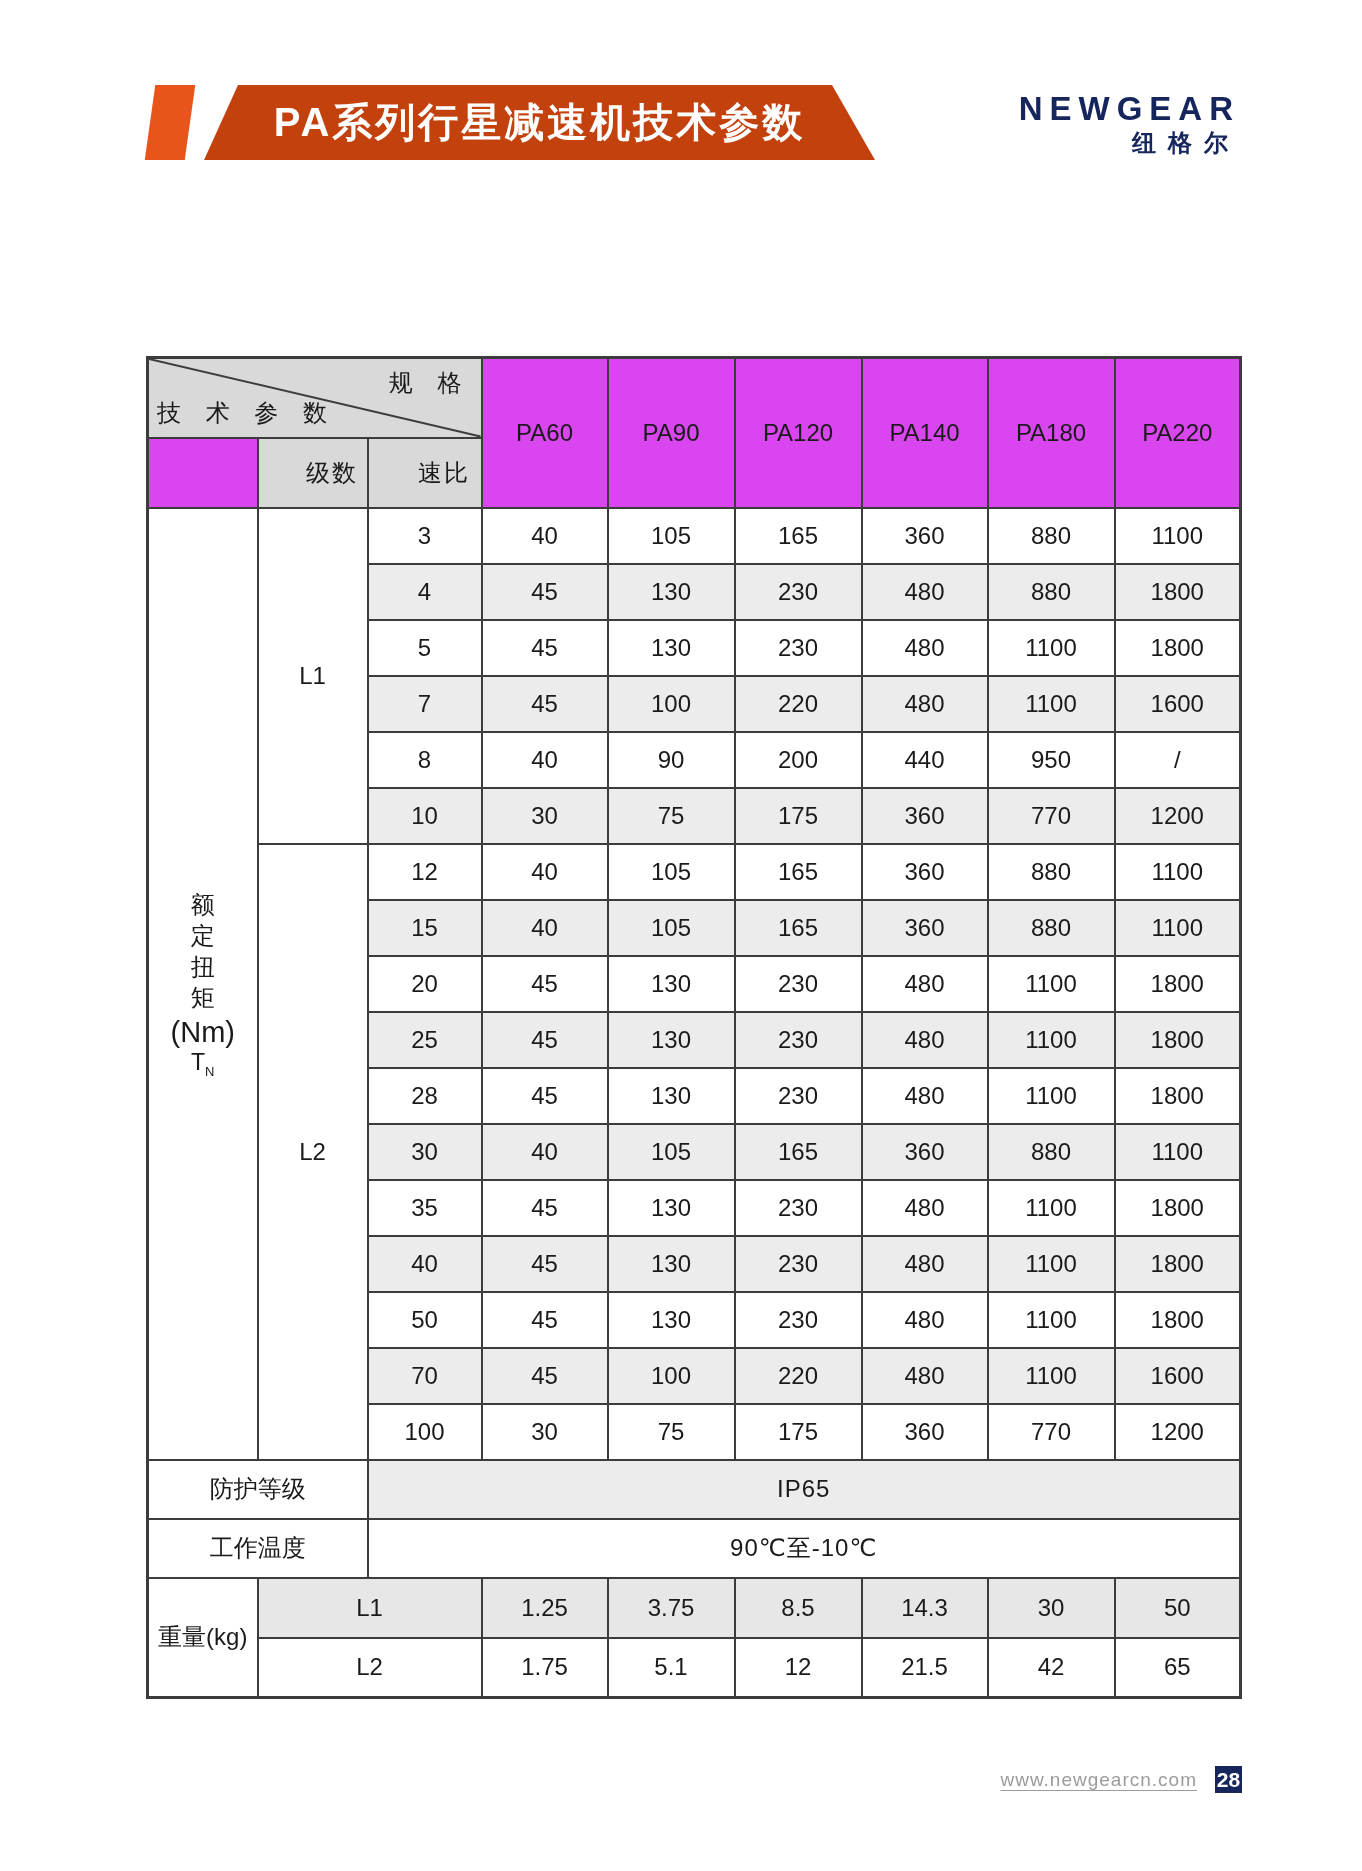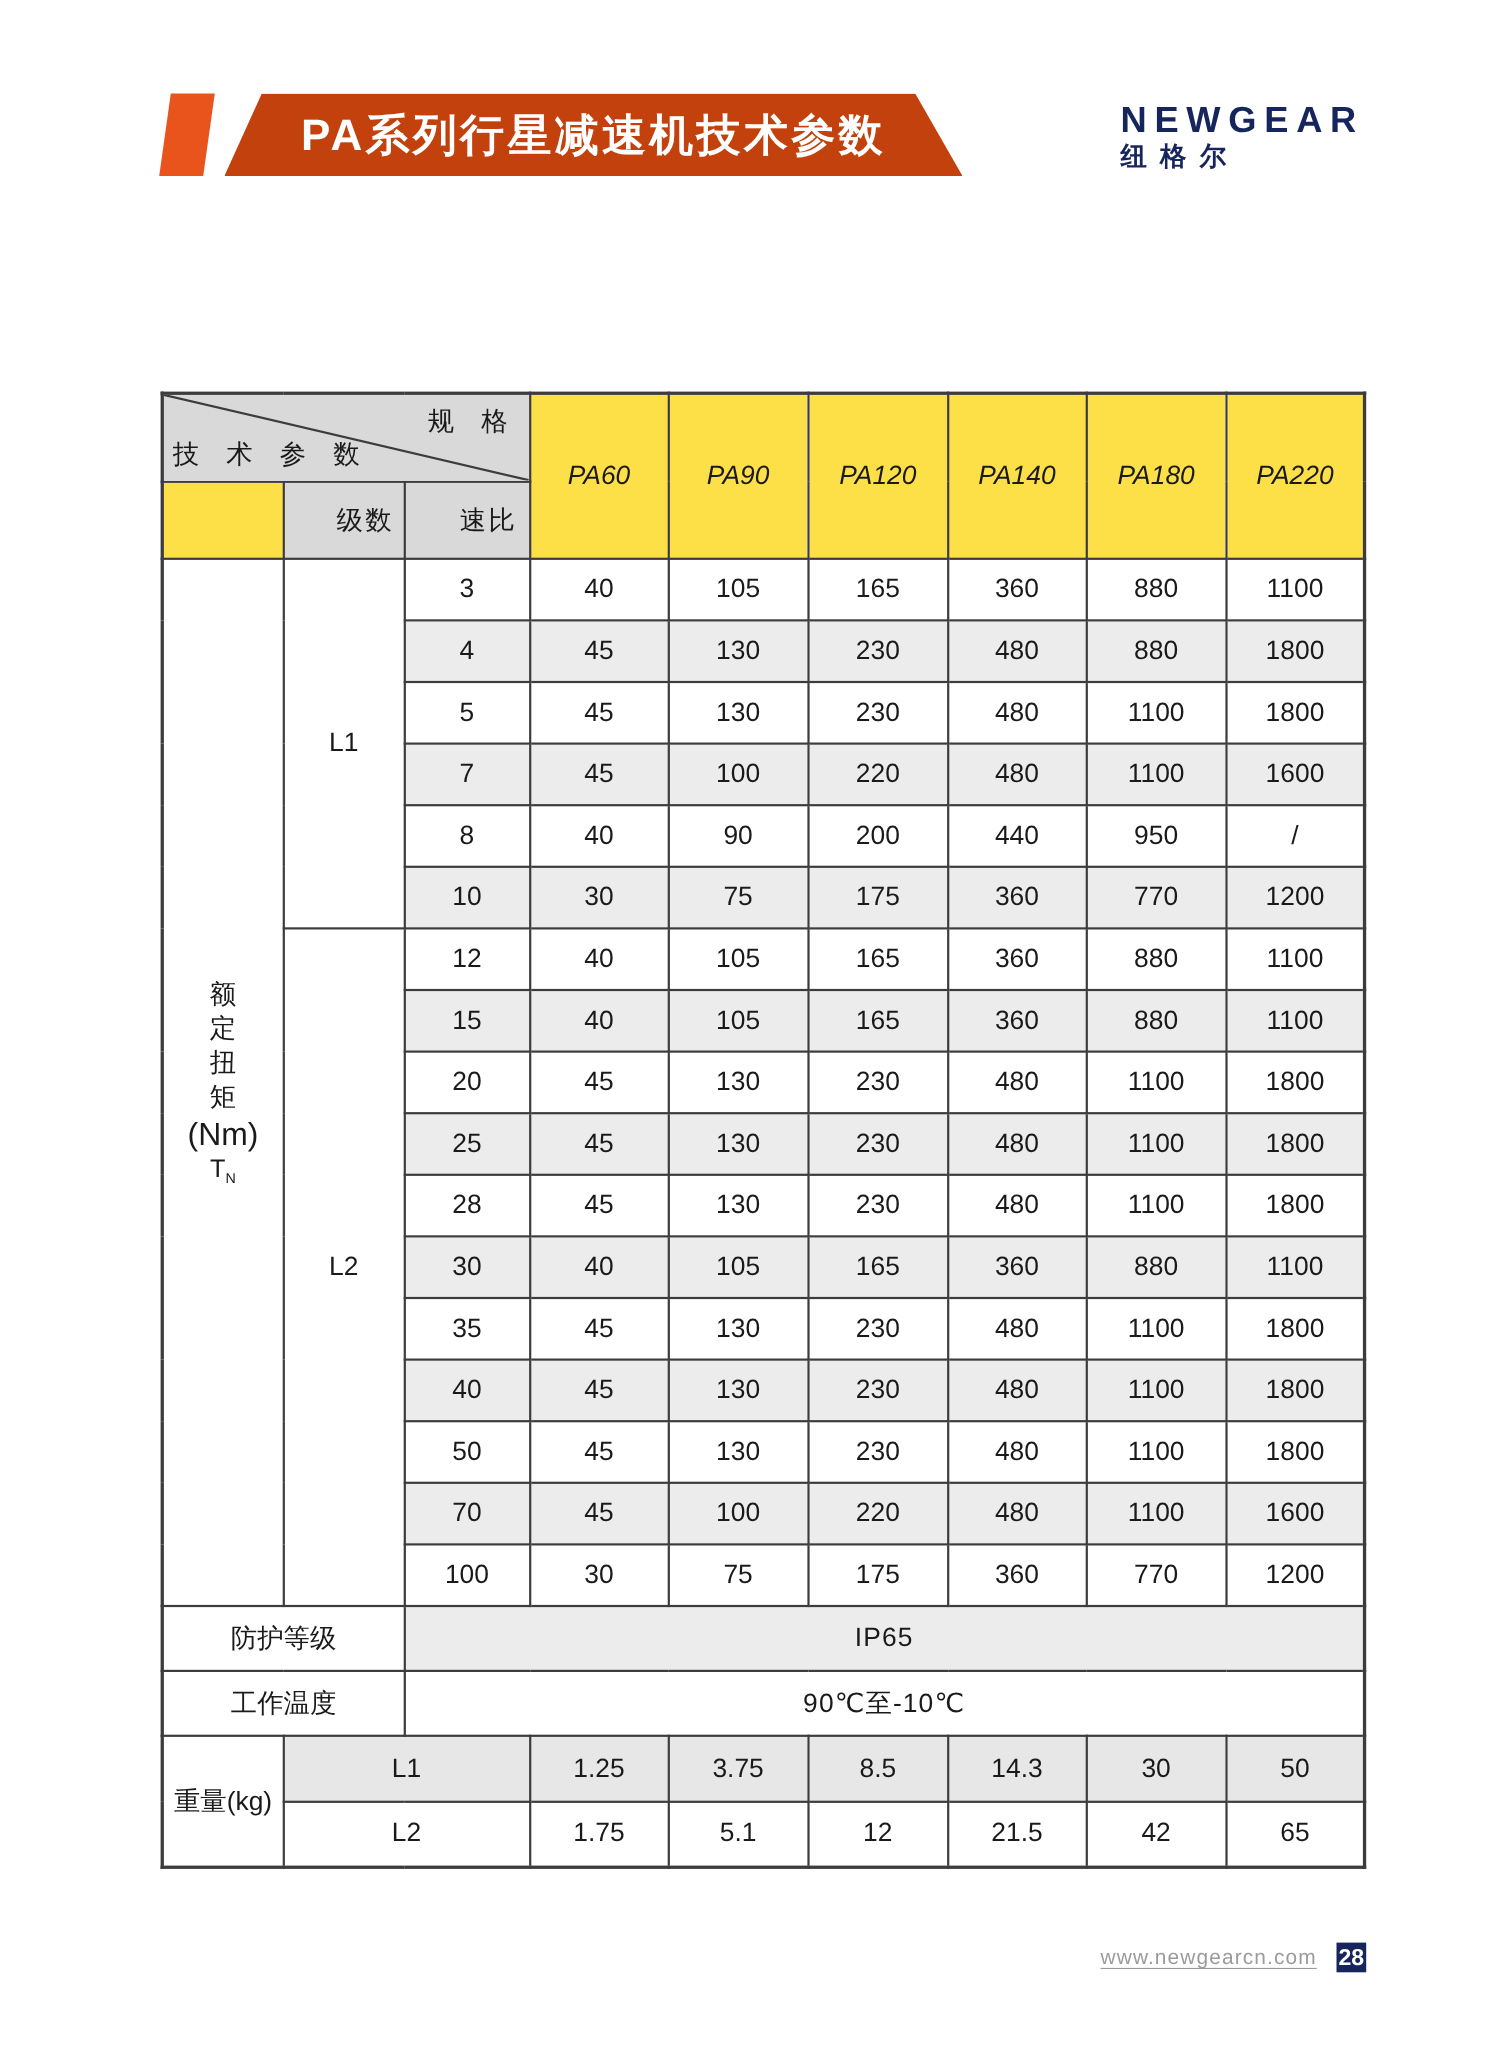--- a/index.html
+++ b/index.html
@@ -16,41 +16,41 @@
   .banner{
     position:absolute;left:204px;top:85px;width:671px;height:75px;
     background:#c2410c;
     clip-path:polygon(34px 0,628px 0,671px 100%,0 100%);
     display:flex;align-items:center;justify-content:center;
   }
   .banner h1{
     margin:0;color:#ffffff;font-size:40px;font-weight:bold;letter-spacing:3px;
   }
   .logo{
-    position:absolute;top:92px;right:122px;text-align:left;color:#16255c;
+    position:absolute;top:92px;right:122px;text-align:right;color:#16255c;
   }
   .logo-en{font-size:33px;font-weight:bold;letter-spacing:7px;line-height:1;}
   .logo-cn{font-size:24px;font-weight:bold;letter-spacing:12px;line-height:1;margin-top:6px;}
   
   .tablewrap{position:absolute;left:146px;top:320px;}
   table{
     border-collapse:collapse;table-layout:fixed;width:1093px;
     font-size:24px;
   }
   td{
     border:2px solid #3c3c3c;text-align:center;vertical-align:middle;
     padding:0;background:#ffffff;overflow:hidden;
   }
   table{border:3px solid #3c3c3c;margin-top:36px;}
   tr.h1{height:80px;}
   tr.h2{height:70px;}
   tr.dr{height:56px;}
   tr.info{height:59px;}
   tr.w{height:60px;}
-  td.head{background:#fde047;font-style:italic;}
+  td.head{background:#d946ef;}
   tr.alt td.val{background:#ececec;}
   td.merged{background:#ffffff;}
   
   td.corner{background:#d9d9d9;position:relative;}
   .corner svg{position:absolute;left:0;top:0;width:100%;height:100%;}
   .corner-tr{
     position:absolute;right:10px;top:8px;letter-spacing:9px;
   }
   .corner-bl{
     position:absolute;left:8px;bottom:8px;letter-spacing:9px;

